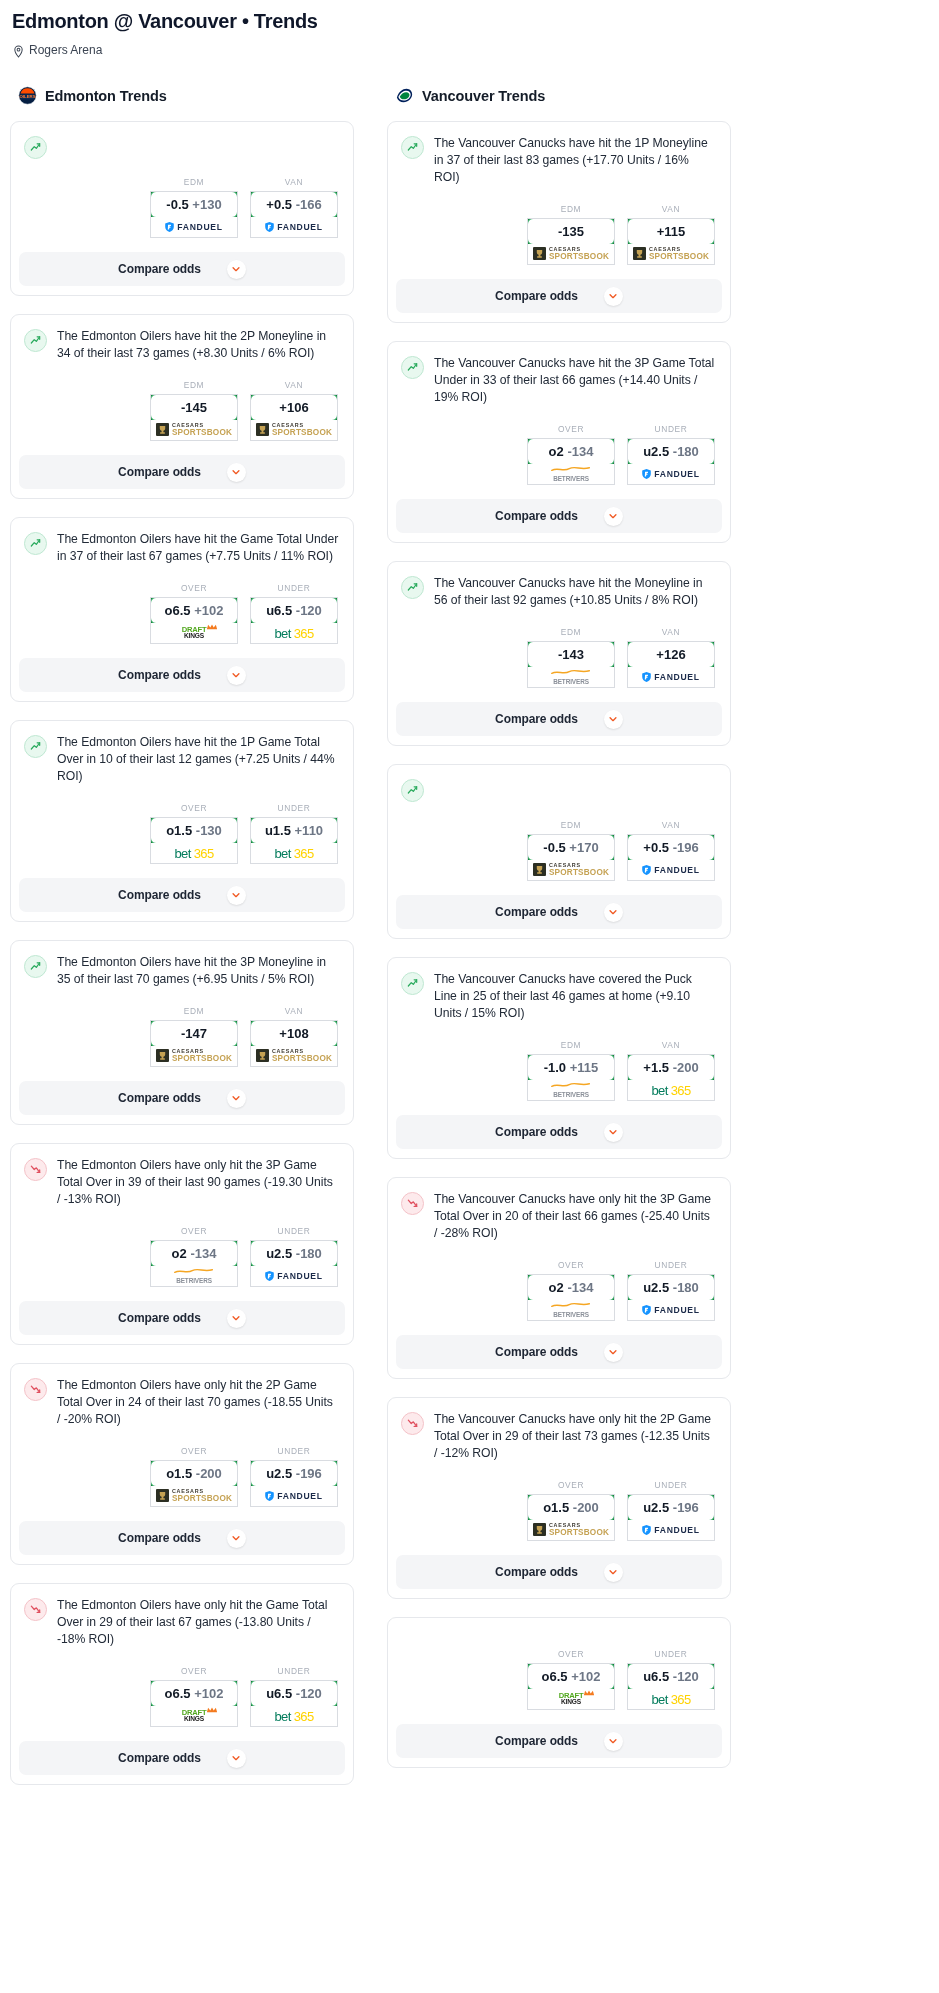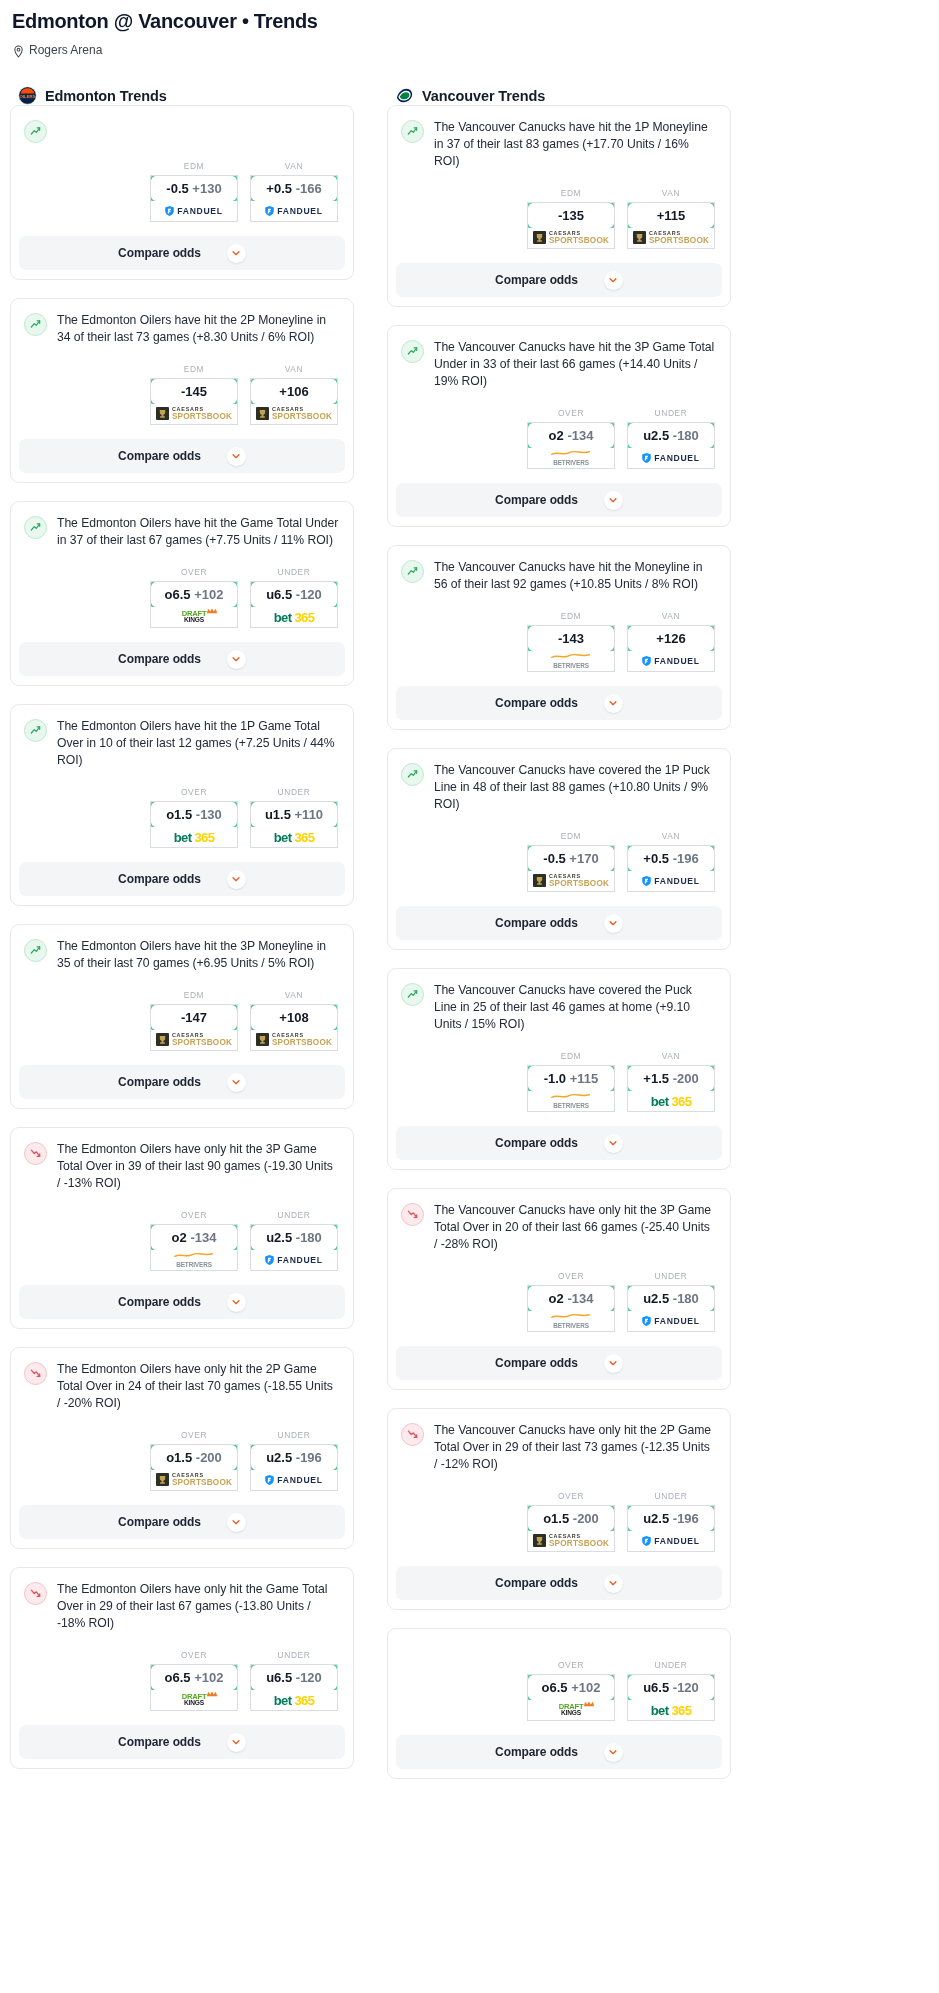--- a/index.html
+++ b/index.html
@@ -34,21 +34,21 @@
     display: flex;
     gap: 33px;
     margin-top: 29px;
   }
   .col { width: 344px; flex: none; }
 
   .col-head {
     display: flex;
     align-items: center;
     gap: 8px;
-    margin: 0 0 0 8px;
+    margin: 0 0 16px 8px;
   }
   .col-head .team-logo { width: 19px; height: 19px; flex: none; }
   .col-head-title {
     font-size: 14.5px;
     font-weight: bold;
     color: #141c28;
     letter-spacing: -0.1px;
   }
 
   
@@ -87,21 +87,21 @@
     font-size: 8.4px;
     letter-spacing: 0.6px;
     color: #a9afb9;
     font-weight: normal;
     margin-bottom: 4px;
   }
   .odds-box {
     border: 1px solid #d9dce1;
     border-radius: 0;
     overflow: hidden;
-    background: #5eead4;
+    background: #15803d;
   }
   .odds-value {
     border: 1px solid #2bab5e;
     border-radius: 6px;
     margin: -1px;
     padding: 5px 2px 5px 2px;
     font-size: 13px;
     font-weight: bold;
     color: #121a26;
     background: #fff;
@@ -117,21 +117,21 @@
   }
 
   
   .bk { display: flex; align-items: center; justify-content: center; gap: 3px; }
   .bk-fanduel { font-size: 8.6px; font-weight: bold; color: #1c2b4a; letter-spacing: 0.7px; }
   .bk-fd-shield { width: 9px; height: 10px; }
   .bk-caesars { line-height: 1; text-align: left; }
   .bk-caesars .c1 { display: block; font-size: 5.4px; font-weight: bold; color: #3e3a32; letter-spacing: 0.8px; }
   .bk-caesars .c2 { display: block; font-size: 8.2px; font-weight: bold; color: #c5a253; letter-spacing: 0.2px; }
   .bk-cs-badge { width: 13px; height: 13px; background: #2c2f23; border-radius: 1px; display: flex; align-items: center; justify-content: center; }
-  .bk-bet365 { font-size: 13px; font-weight: bold; letter-spacing: -0.6px; }
+  .bk-bet365 { font-size: 13px; font-weight: normal; letter-spacing: -0.6px; }
   .bk-bet365 .g { color: #027b5b; }
   .bk-bet365 .y { color: #ffd200; }
   .bk-dk { line-height: 1; text-align: center; }
   .bk-dk .d1 { font-size: 7.6px; font-weight: bold; color: #53a820; letter-spacing: -0.2px; display: block; }
   .bk-dk .d2 { font-size: 6.6px; font-weight: bold; color: #222; letter-spacing: -0.2px; display: block; margin-top: -1px;}
   .bk-dk-crown { position: relative; top: 2px; }
   .bk-betrivers { display: flex; flex-direction: column; align-items: center; line-height: 1; }
   .bk-betrivers .r1 { font-size: 6.4px; font-weight: bold; color: #8b9099; letter-spacing: -0.1px; }
 
   
@@ -784,21 +784,20 @@
         </div>
         <div class="card">
           <div class="card-body">
             <div class="trend-row">
               <span class="trend-icon up">
                 <svg viewBox="0 0 18 18" width="15" height="15">
                   <polyline points="4,12 7.5,8 10,10 14,4.5" fill="none" stroke="#2bab5e" stroke-width="1.5" stroke-linecap="round" stroke-linejoin="round"></polyline>
                   <polyline points="11,4.5 14,4.5 14,7.5" fill="none" stroke="#2bab5e" stroke-width="1.5" stroke-linecap="round" stroke-linejoin="round"></polyline>
                 </svg>
               </span>
-              <div class="trend-text">The Vancouver Canucks have covered the 1P Puck Line in 48 of their last 88 games (+10.80 Units / 9% ROI)</div>
             </div>
             <div class="odds-area">
               <div class="odds-col">
                 <div class="odds-label">EDM</div>
                 <div class="odds-box">
                   <div class="odds-value"><span>-0.5</span> <span class="juice">+170</span></div>
                   <div class="book-slot">
                     <span class="bk">
                       <span class="bk-cs-badge">
                         <svg viewBox="0 0 10 11" width="9" height="10">

